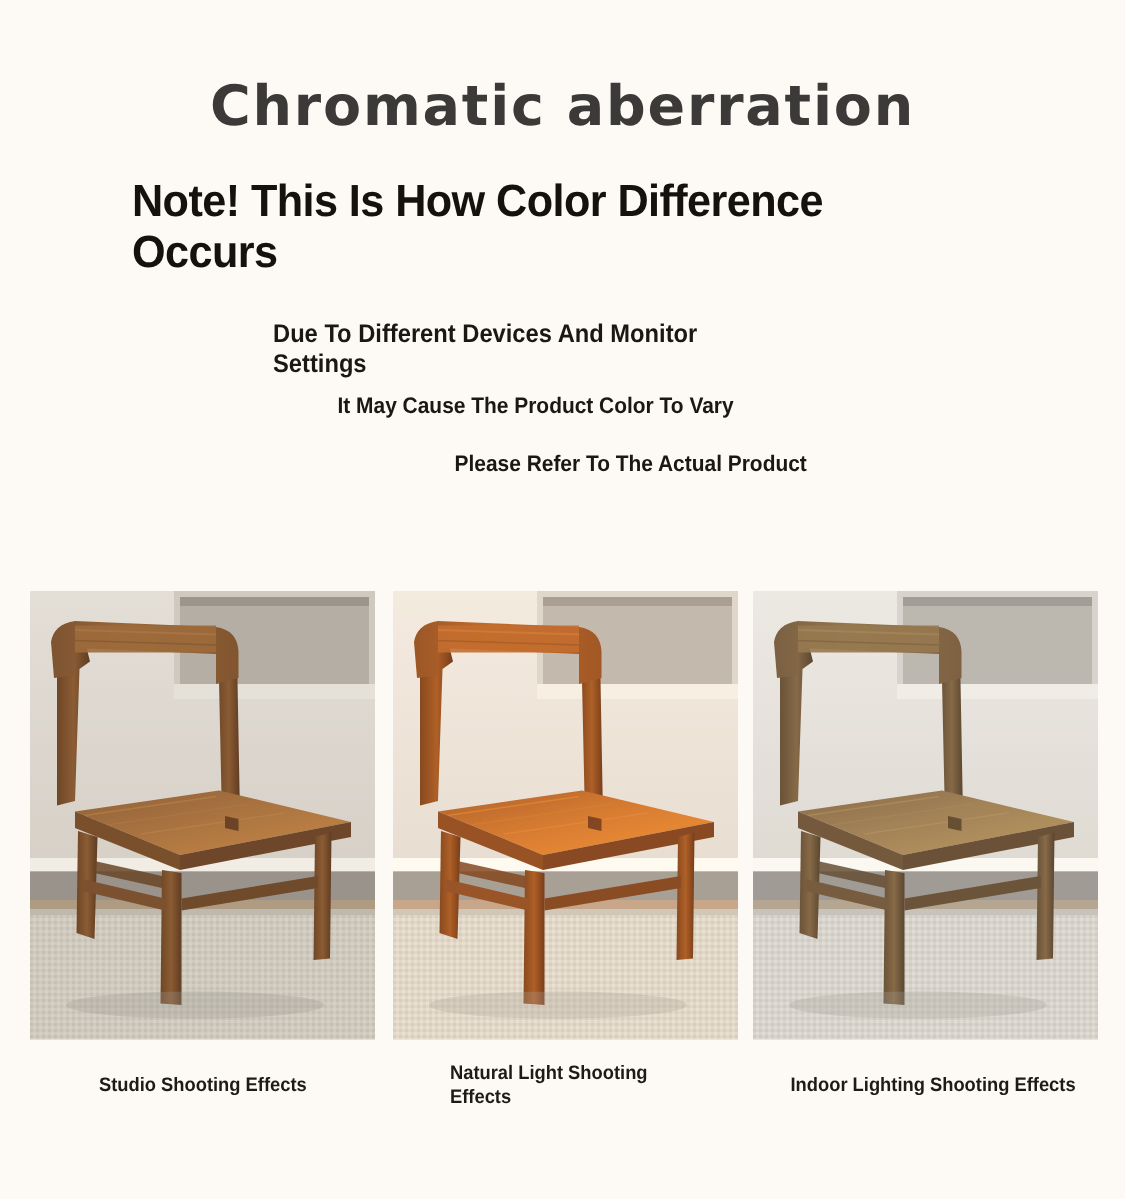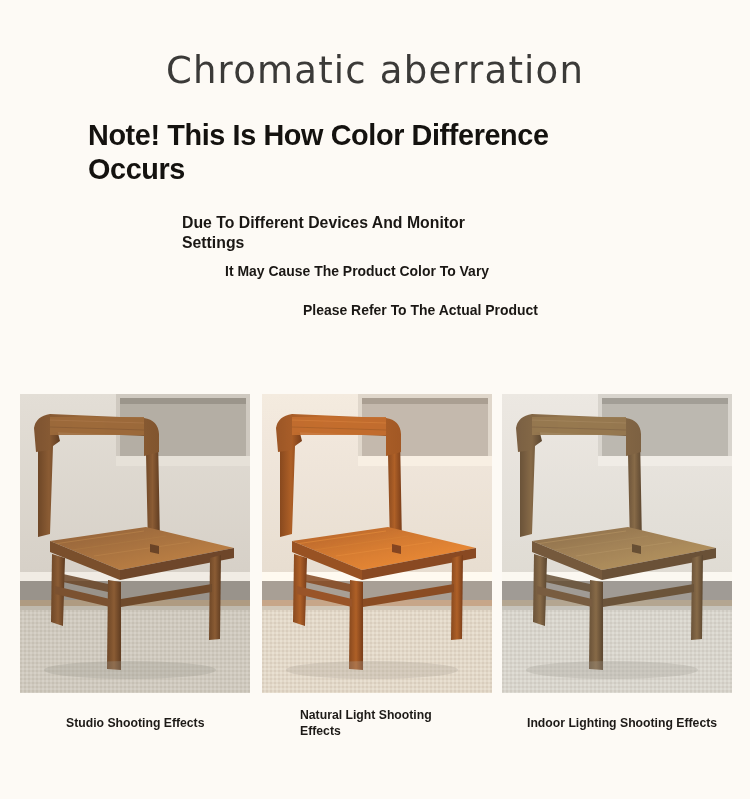--- a/index.html
+++ b/index.html
@@ -11,21 +11,21 @@
     overflow:hidden;
     position:relative;
   }
   .page{position:relative;width:750px;height:799px;background:#FDFAF5;}
 
   
   .kicker{
     position:absolute;left:0;top:50px;width:750px;
     text-align:center;
     font-family:"DejaVu Sans",sans-serif;
-    font-weight:400;
+    font-weight:700;
     font-size:37px;
     letter-spacing:1.2px;
     color:#3b3a38;
     line-height:1.15;
     white-space:nowrap;
   }
   .headline{
     position:absolute;left:88px;top:118px;width:520px;
     font-family:"Liberation Sans",sans-serif;
     font-weight:bold;

